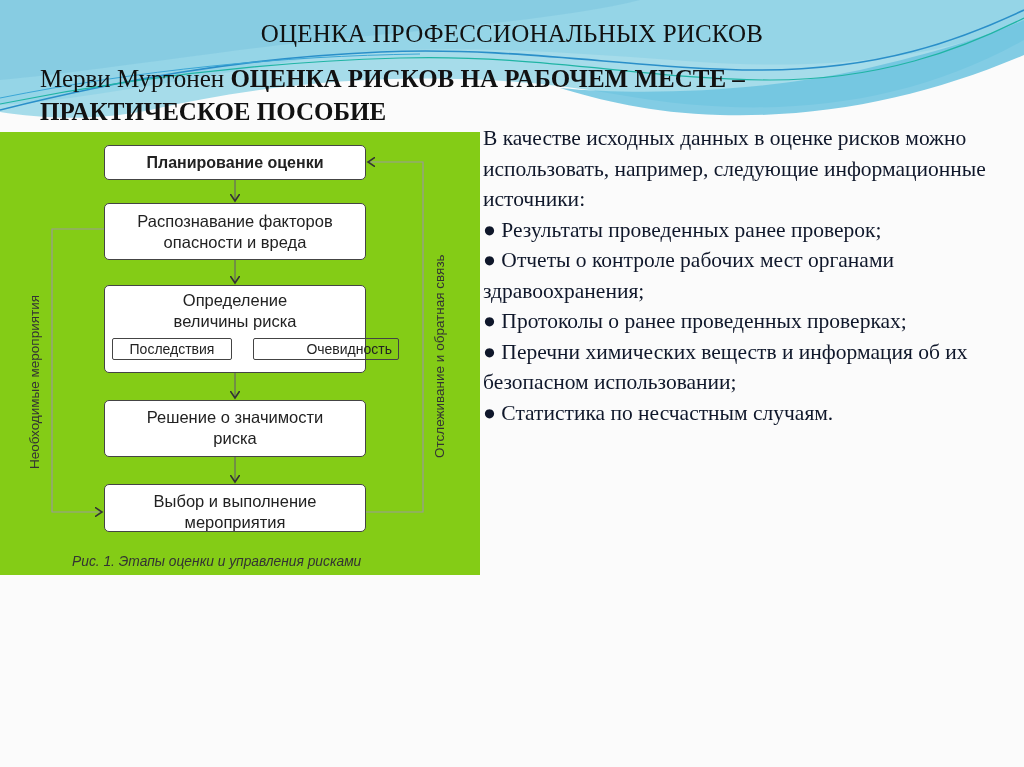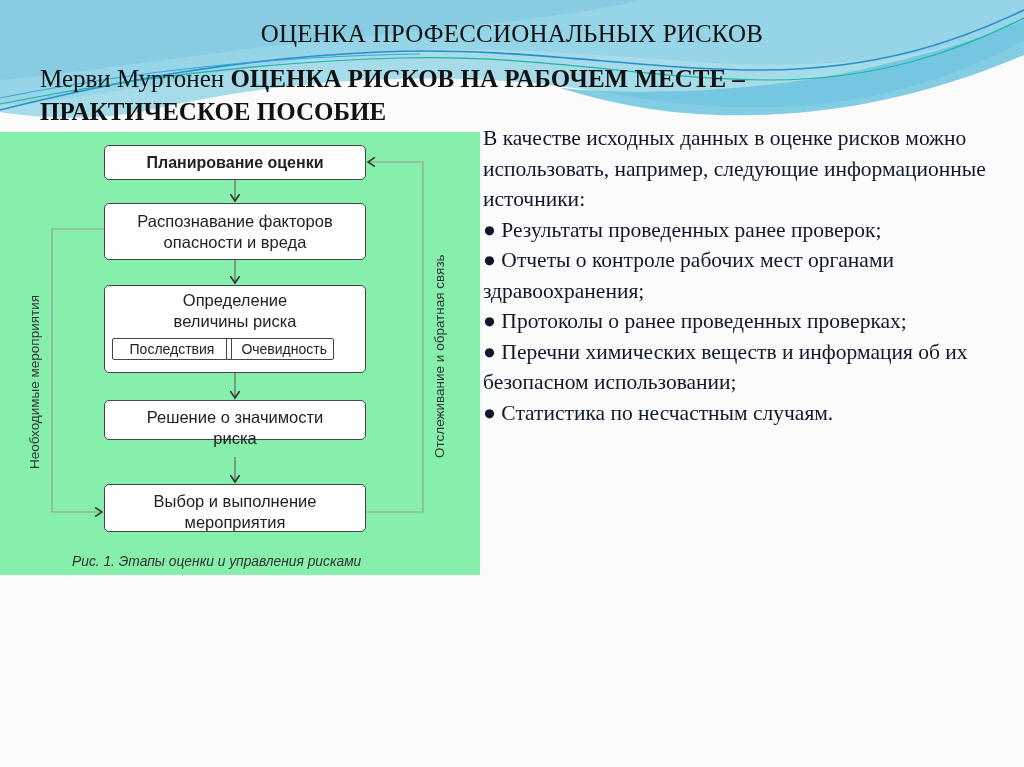--- a/index.html
+++ b/index.html
@@ -14,39 +14,39 @@
     font-family: "Liberation Serif", serif; font-weight: normal; font-size: 25px; color: #111;
     letter-spacing: 0.2px;
   }
   .subtitle {
     position: absolute; left: 40px; top: 62px; width: 900px;
     font-size: 25px; line-height: 33px; color: #111;
   }
   .subtitle .author { font-weight: normal; }
   .subtitle .book { font-weight: bold; }
   .figure {
-    position: absolute; left: 0; top: 132px; width: 480px; height: 443px; background: #86efac; text-decoration: underline;
+    position: absolute; left: 0; top: 132px; width: 480px; height: 443px; background: #84cc16; text-decoration: underline;
   }
   .box {
     position: absolute; left: 104px; width: 262px;
     border: 1.5px solid #444; border-radius: 5px; background: #fff;
     font-family: "Liberation Sans", sans-serif; color: #222; text-align: center;
     font-size: 16.5px; line-height: 21px; box-sizing: border-box;
   }
   .box.b1 { top: 13px; height: 35px; font-weight: bold; padding-top: 6px; font-size: 16px; }
   .box.b2 { top: 71px; height: 57px; padding-top: 7px; }
   .box.b3 { top: 153px; height: 88px; padding-top: 4px; }
-  .box.b4 { top: 268px; height: 40px; padding-top: 6px; }
+  .box.b4 { top: 268px; height: 57px; padding-top: 6px; }
   .box.b5 { top: 352px; height: 48px; padding-top: 6px; }
   .sub {
     position: absolute; top: 52px; height: 22px; border: 1.3px solid #444; border-radius: 2px;
     font-size: 14px; line-height: 20px; box-sizing: border-box;
   }
   .sub.s1 { left: 7px; width: 120px; }
-  .sub.s2 { left: 121px; width: 108px; text-align: right; padding-right: 6px; }
+  .sub.s2 { left: 148px; width: 146px; text-align: right; padding-right: 6px; }
   .vlabel {
     position: absolute; font-family: "Liberation Sans", sans-serif; font-size: 13.5px; color: #333;
     white-space: nowrap; transform-origin: 0 0; transform: rotate(-90deg);
   }
   .caption {
     position: absolute; left: 72px; top: 420px; font-family: "Liberation Sans", sans-serif;
     font-style: italic; font-size: 15px; color: #333; transform: scaleX(0.92); transform-origin: 0 0;
   }
   .body-text {
     position: absolute; left: 483px; top: 123px; width: 530px;

